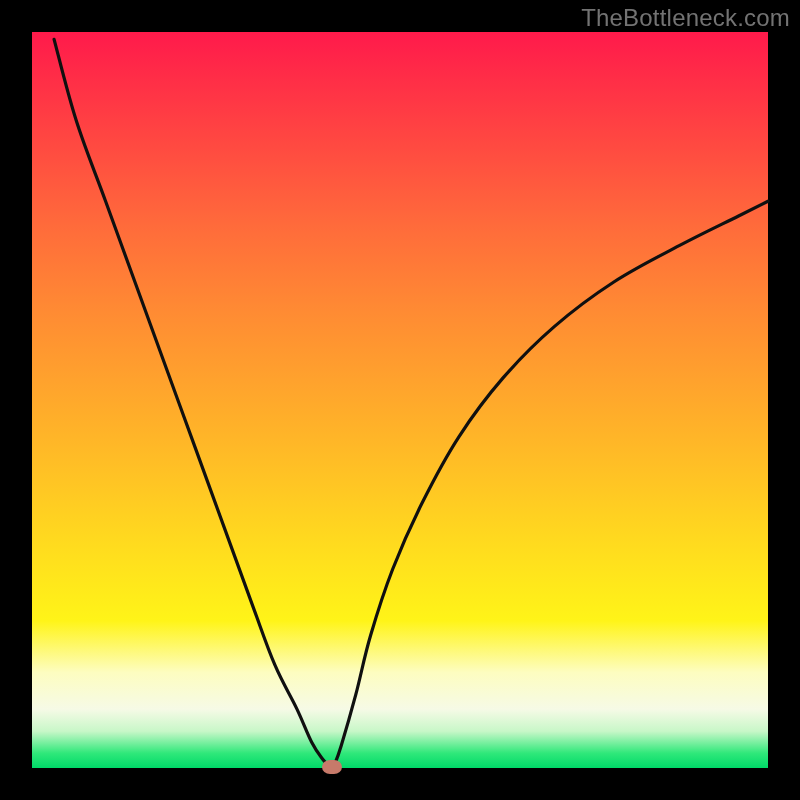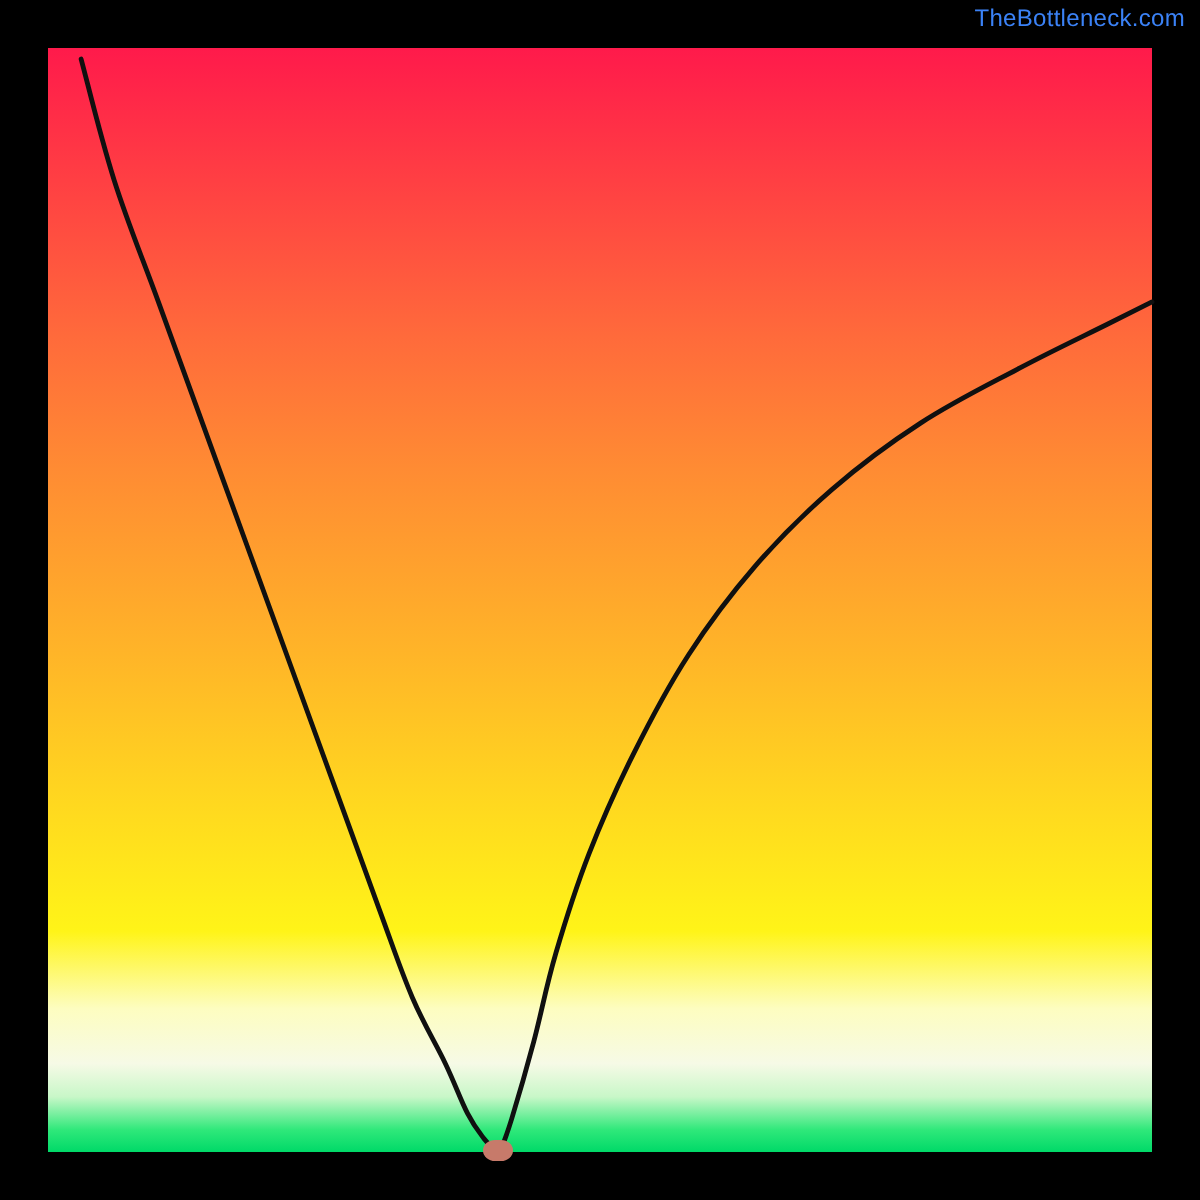--- a/index.html
+++ b/index.html
@@ -37,22 +37,22 @@
       #f6fae6 92%,
       #c8f7c8 95%,
       #2fe87a 98%,
       #00d968 100%
     );
   }
   .watermark {
     position: absolute;
     top: 4px;
     right: 10px;
-    color: #3b82f6;
-    font-size: 16px;
+    color: #737373;
+    font-size: 24px;
     font-weight: 500;
     letter-spacing: 0.2px;
     user-select: none;
   }
   svg.curve {
     position: absolute;
     left: 0;
     top: 0;
     width: 736px;
     height: 736px;

